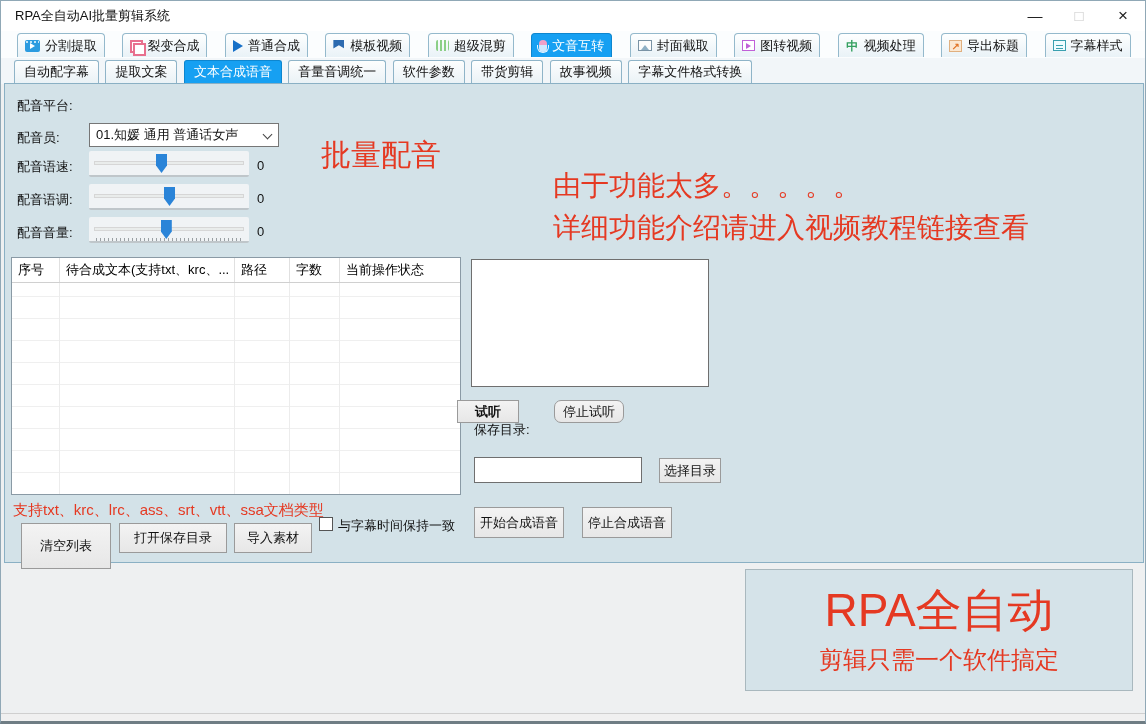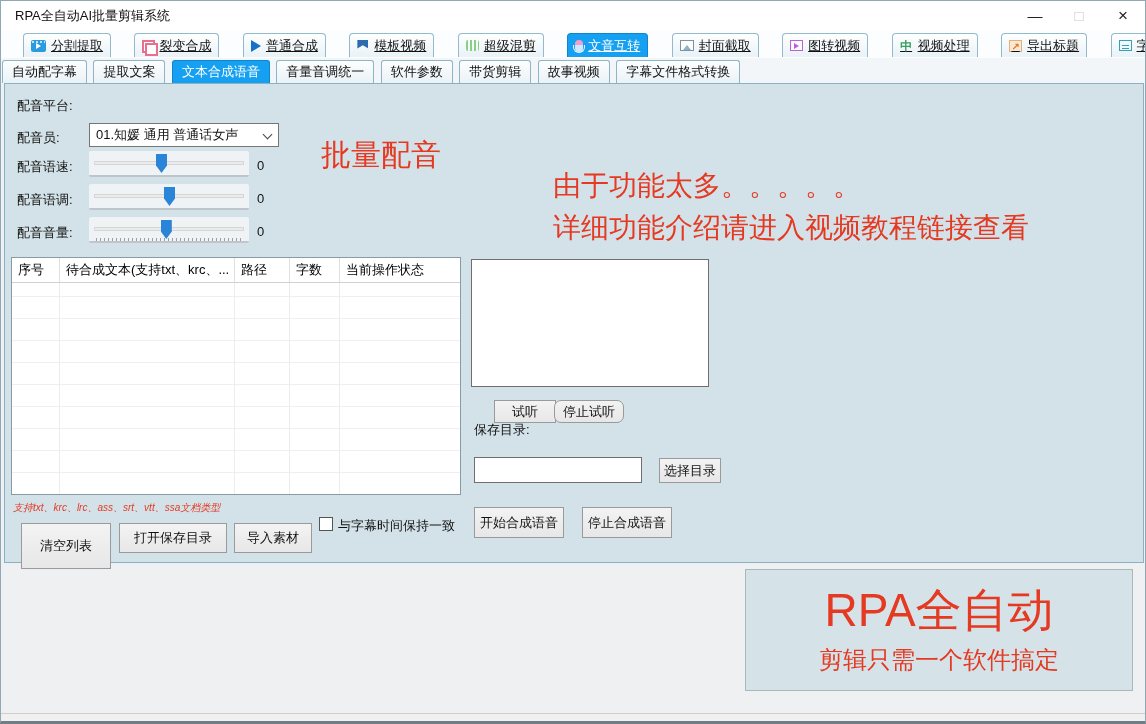--- a/index.html
+++ b/index.html
@@ -9,23 +9,23 @@
   
   .titlebar { position:absolute; left:0; top:0; width:100%; height:30px; background:#ffffff; }
   .title-text { position:absolute; left:14px; top:0; line-height:30px; font-size:13px; color:#111; }
   .win-controls { position:absolute; right:0; top:0; height:30px; display:flex; }
   .win-btn { width:44px; height:30px; text-align:center; line-height:30px; font-size:15px; color:#222; }
   .win-btn.max { color:#c9c9c9; }
   .win-btn.close { font-size:17px; }
 
   
   .tabrow1 { position:absolute; left:0; top:30px; width:100%; height:27px; background:#fbfdfe; padding-left:4px; white-space:nowrap; }
-  .mtab { display:inline-flex; align-items:center; height:24px; margin:2px 1px 0 18px; padding:0 7px; border:1px solid #94b9cc; border-bottom:none; border-radius:4px 4px 0 0; background:linear-gradient(#feffff,#e9f2f7); font-size:13px; color:#111; vertical-align:bottom;text-decoration:underline; }
+  .mtab { display:inline-flex; align-items:center; height:24px; margin:2px 1px 0 12px; padding:0 7px; border:1px solid #94b9cc; border-bottom:none; border-radius:4px 4px 0 0; background:linear-gradient(#feffff,#e9f2f7); font-size:13px; color:#111; vertical-align:bottom; }
   .mtab.sel { background:#16a0f2; border-color:#0d86cf; color:#fff; }
-  .tabrow2 { position:absolute; left:0; top:57px; width:100%; height:26px; background:#f2f6f9; padding-left:0; white-space:nowrap; }
+  .tabrow2 { position:absolute; left:0; top:57px; width:100%; height:26px; background:#f2f6f9; padding-left:12px; white-space:nowrap; }
   .stab { display:inline-block; height:23px; line-height:22px; margin:2px 1px 0 1px; padding:0 9px; border:1px solid #8fb4c8; border-bottom:none; border-radius:3px 3px 0 0; background:linear-gradient(#fdfefe,#eaf2f6); font-size:13px; color:#111; vertical-align:bottom; }
   .stab.sel { background:#16a0f2; border-color:#0d86cf; color:#fff; }
 
   
   .ic { display:inline-block; margin-right:5px; position:relative; flex:none; }
   .ic-film { width:15px; height:12px; background:#2b9be0; border-radius:2px; }
   .ic-film::before { content:''; position:absolute; left:1px; top:1px; right:1px; height:2px; background-image:repeating-linear-gradient(90deg,#bfe3f7 0 2px,transparent 2px 4px); }
   .ic-film::after { content:''; position:absolute; left:5px; top:3px; border-left:5px solid #fff; border-top:3.5px solid transparent; border-bottom:3.5px solid transparent; }
   .ic-fission { width:12px; height:12px; }
   .ic-fission::before { content:''; position:absolute; left:0; top:0; width:9px; height:9px; border:2px solid #e8708e; background:#fff; }
@@ -55,21 +55,21 @@
   .combo .chev { position:absolute; right:7px; top:7px; width:7px; height:7px; border-right:1.6px solid #444; border-bottom:1.6px solid #444; transform:rotate(45deg); }
 
   .slider { position:absolute; width:160px; height:26px; background:#f0f3f5; border-radius:2px; border-bottom:2px solid #bfc6ca; }
   .slider .groove { position:absolute; left:5px; right:5px; top:10px; height:4px; background:#e9eceb; border:1px solid #d6d6d6; }
   .slider .thumb { position:absolute; top:3px; width:11px; height:19px; background:#2a84d8; clip-path:polygon(0 0,100% 0,100% 60%,50% 100%,0 60%); }
   .slider .ticks { position:absolute; left:7px; right:7px; bottom:0; height:3px; background-image:repeating-linear-gradient(90deg,#9aa0a4 0 1px,transparent 1px 4px); }
 
   .red { color:#e53922; }
   .red-big { position:absolute; font-size:30px; }
   .red-mid { position:absolute; font-size:28px; }
-  .red-note { position:absolute; font-size:10px;font-style:italic; }
+  .red-note { position:absolute; font-size:15px; }
 
   
   .listview { position:absolute; left:10px; top:256px; width:450px; height:238px; background:#fff; border:1px solid #8a9aa5; }
   .lv-head { display:flex; height:25px; border-bottom:1px solid #d0d0d0; font-size:13px; }
   .lv-head .hc { line-height:24px; padding-left:6px; border-right:1px solid #e0e0e0; overflow:hidden; white-space:nowrap; }
   .lv-body { position:absolute; left:0; top:25px; right:0; bottom:0;
     background-image:
       linear-gradient(#ececec,#ececec),linear-gradient(#ececec,#ececec),linear-gradient(#ececec,#ececec),linear-gradient(#ececec,#ececec),
       repeating-linear-gradient(0deg,transparent 0 21px,#efefef 21px 22px);
     background-repeat:no-repeat,no-repeat,no-repeat,no-repeat,repeat;
@@ -211,21 +211,21 @@
       <span class="hc" style="width:48px;">序号</span>
       <span class="hc" style="width:175px;">待合成文本(支持txt、krc、...</span>
       <span class="hc" style="width:55px;">路径</span>
       <span class="hc" style="width:50px;">字数</span>
       <span class="hc" style="flex:1;border-right:none;">当前操作状态</span>
     </div>
     <div class="lv-body"></div>
   </div>
 
   <textarea class="preview-box" style=""></textarea>
-  <button class="btn" style="left:493px;top:399px;width:62px;height:23px;">试听</button>
+  <button class="btn" style="left:456px;top:399px;width:62px;height:23px;font-weight:bold;">试听</button>
   <button class="btn" style="left:553px;top:399px;width:70px;height:23px;border-radius:7px;">停止试听</button>
 
   <span class="lbl" style="left:473px;top:420px;">保存目录:</span>
   <input class="textbox" style="left: 473px; top: 456px; width: 168px; height: 26px;" value="">
   <button class="btn" style="left:658px;top:457px;width:62px;height:25px;">选择目录</button>
 
   <button class="btn" style="left:473px;top:506px;width:90px;height:31px;">开始合成语音</button>
   <button class="btn" style="left:581px;top:506px;width:90px;height:31px;">停止合成语音</button>
 
   <span class="red red-note" style="left:12px;top:500px;">支持txt、krc、lrc、ass、srt、vtt、ssa文档类型</span>

